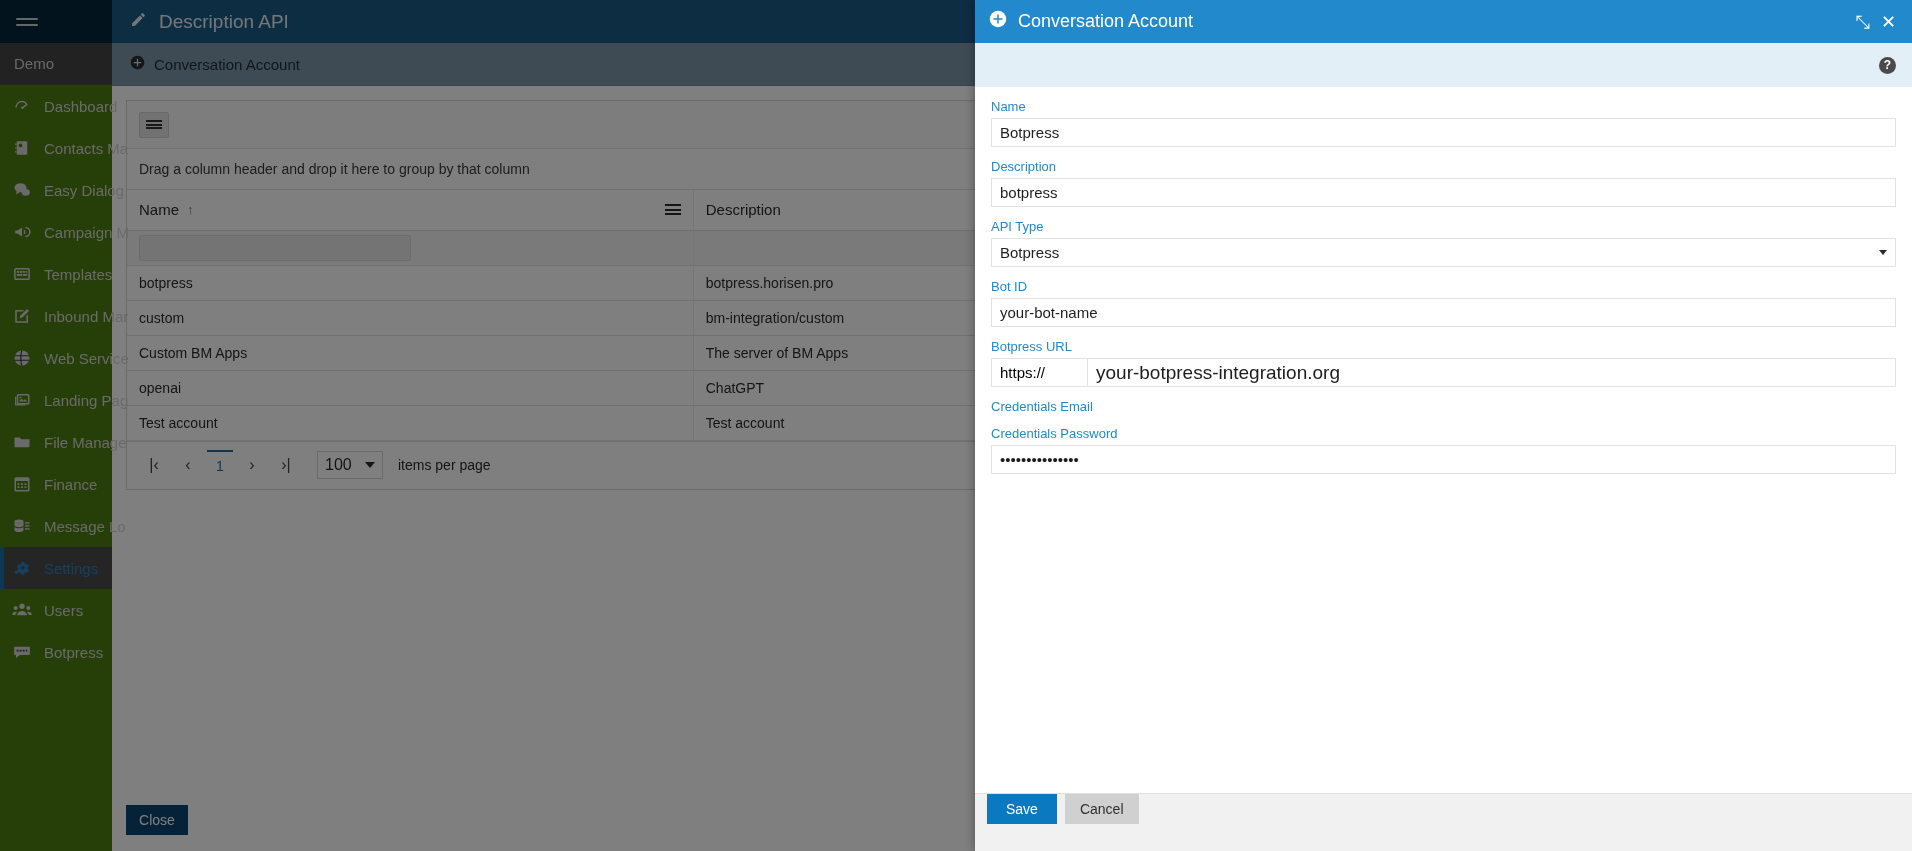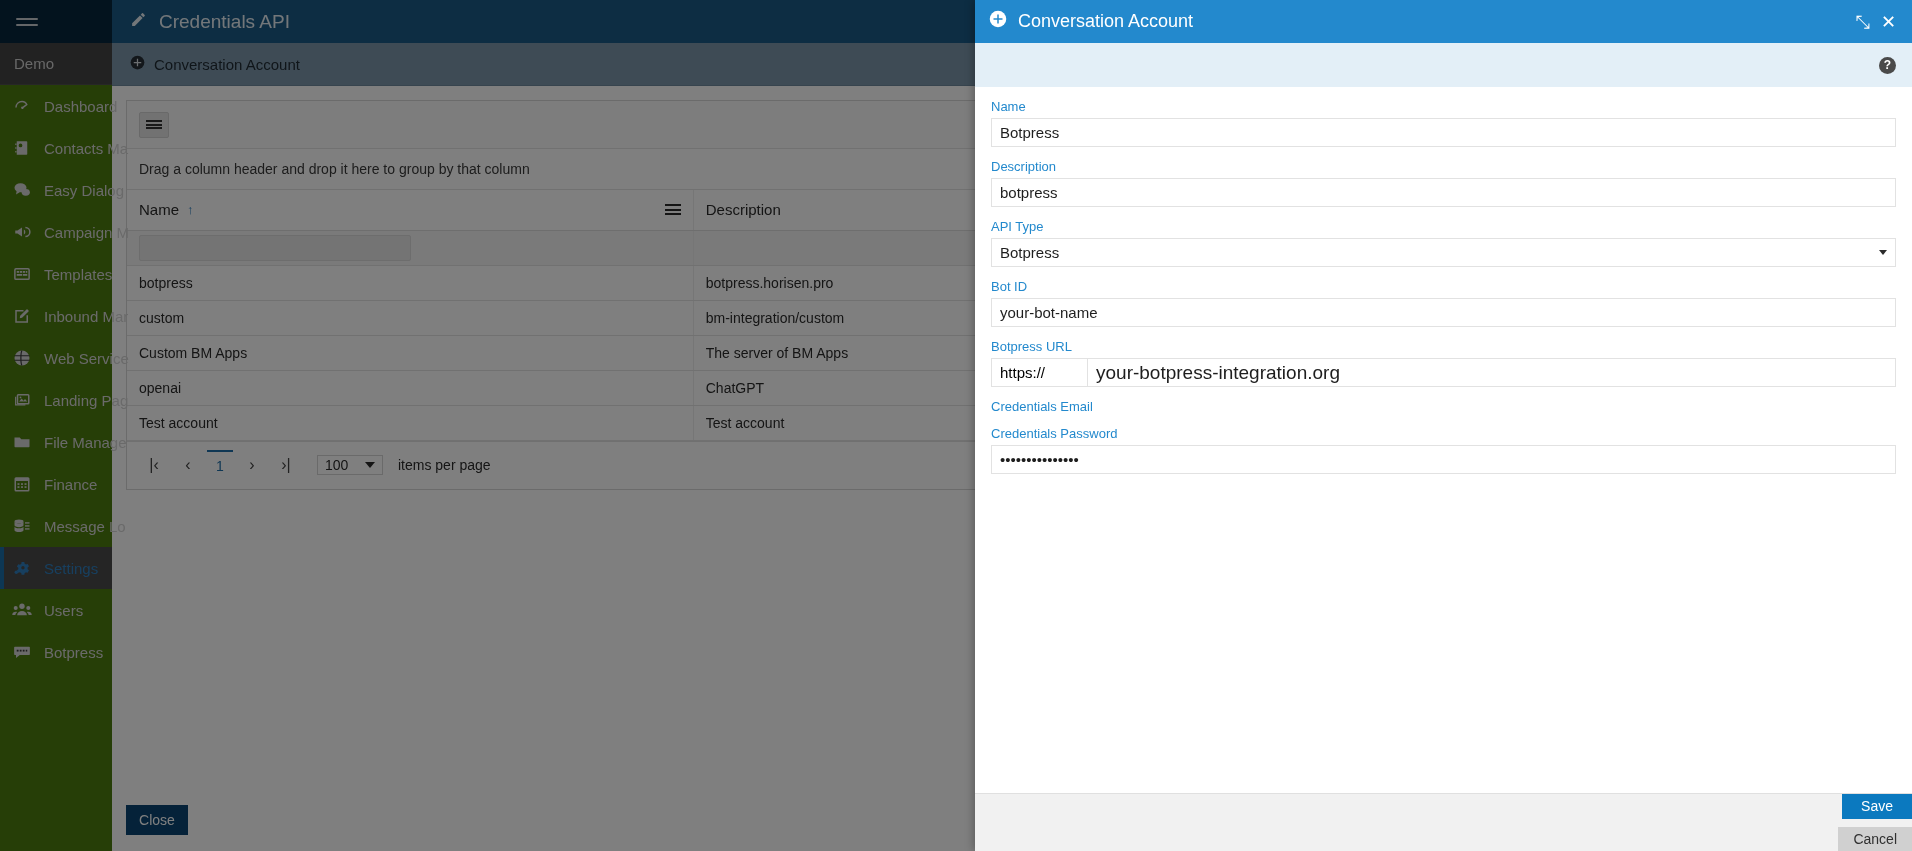--- a/index.html
+++ b/index.html
@@ -92,22 +92,22 @@
   .pager {
     height: 48px; display: flex; align-items: center; gap: 4px; padding-left: 12px;
     background: #ffffff; border-top: 1px solid #e0e0e0; font-size: 14px; color: #2b2b2b;
   }
   .pg-ic { width: 30px; height: 30px; display:flex; align-items:center; justify-content:center; color: #444; font-size: 16px; }
   .pg-num {
     min-width: 26px; height: 30px; display:flex; align-items:center; justify-content:center;
     color: #1f6fa8; border-top: 2px solid #1f6fa8; font-size: 14px;
   }
   .pg-size {
-    margin-left: 12px; width: 66px; height: 20px; border: 1px solid #d5d5d5;
-    display: flex; align-items: center; justify-content: space-between; padding: 0 7px; font-size: 14px;
+    margin-left: 12px; width: 66px; height: 28px; border: 1px solid #d5d5d5;
+    display: flex; align-items: center; justify-content: space-between; padding: 0 7px; font-size: 16px;
   }
   .pg-label { margin-left: 11px; font-size: 14px; }
   .close-btn {
     position: absolute; left: 14px; bottom: 16px; width: 62px; height: 30px;
     background: #0a4572; color: #ffffff; border: none; font-size: 14px; cursor: pointer;
   }
 
   
   .dimmer { position: absolute; left: 0; top: 0; width: 975px; height: 851px; background: rgba(0,0,0,0.5); z-index: 5; }
 
@@ -144,22 +144,22 @@
     display: flex; align-items: center; justify-content: space-between;
   }
   .sel .caret2 { width: 0; height: 0; border-left: 4px solid transparent; border-right: 4px solid transparent; border-top: 5px solid #2b2b2b; }
   .url-row { display: flex; }
   .url-scheme {
     width: 96px; height: 29px; border: 1px solid #e2e2e2; border-right: none; background: #fff;
     display: flex; align-items: center; justify-content: space-between; padding: 0 8px; font-size: 15px;
   }
   .url-host { flex: 1; height: 29px; border: 1px solid #e2e2e2; background: #fff; padding: 0 8px; font-size: 19px; font-family: "Liberation Sans", sans-serif; color:#1e1e1e; }
   .panel-footer {
-    height: 58px; background: #f1f1f1; display: flex; align-items: flex-end;
-    gap: 8px; padding-left: 28px; border-top: 1px solid #e0e0e0; flex-direction: column;
+    height: 58px; background: #f1f1f1; display: flex; align-items: flex-start;
+    gap: 8px; padding-left: 12px; border-top: 1px solid #e0e0e0;
   }
   .btn-save { background: #0b79bf; color: #fff; border: none; height: 30px; padding: 0 19px; font-size: 14px; cursor: pointer; }
   .btn-cancel { background: #d0d0d0; color: #303030; border: none; height: 30px; padding: 0 15px; font-size: 14px; cursor: pointer; }
 </style>
 </head>
 <body>
 
 <div id="app">
 
   <div class="sidebar">
@@ -323,21 +323,21 @@
       </div>
   </div>
 
   <div class="workspace">
     <div class="ws-header">
       <span>
         <svg width="17" height="17" viewBox="0 0 24 24">
             <path fill="#e6eef4" d="M3 17.25V21h3.75L17.81 9.94l-3.75-3.75L3 17.25zM20.71 7.04a1 1 0 0 0 0-1.41l-2.34-2.34a1 1 0 0 0-1.41 0l-1.83 1.83 3.75 3.75 1.83-1.83z"></path>
           </svg>
       </span>
-      <span>Credentials API</span>
+      <span>Description API</span>
     </div>
     <div class="ws-subbar">
       <span>
         <svg width="15" height="15" viewBox="0 0 24 24">
             <circle cx="12" cy="12" r="11" fill="#262f36"></circle>
             <path fill="#d7dde2" d="M11 6h2v5h5v2h-5v5h-2v-5H6v-2h5z"></path>
           </svg>
       </span>
       <span>Conversation Account</span>
     </div>

